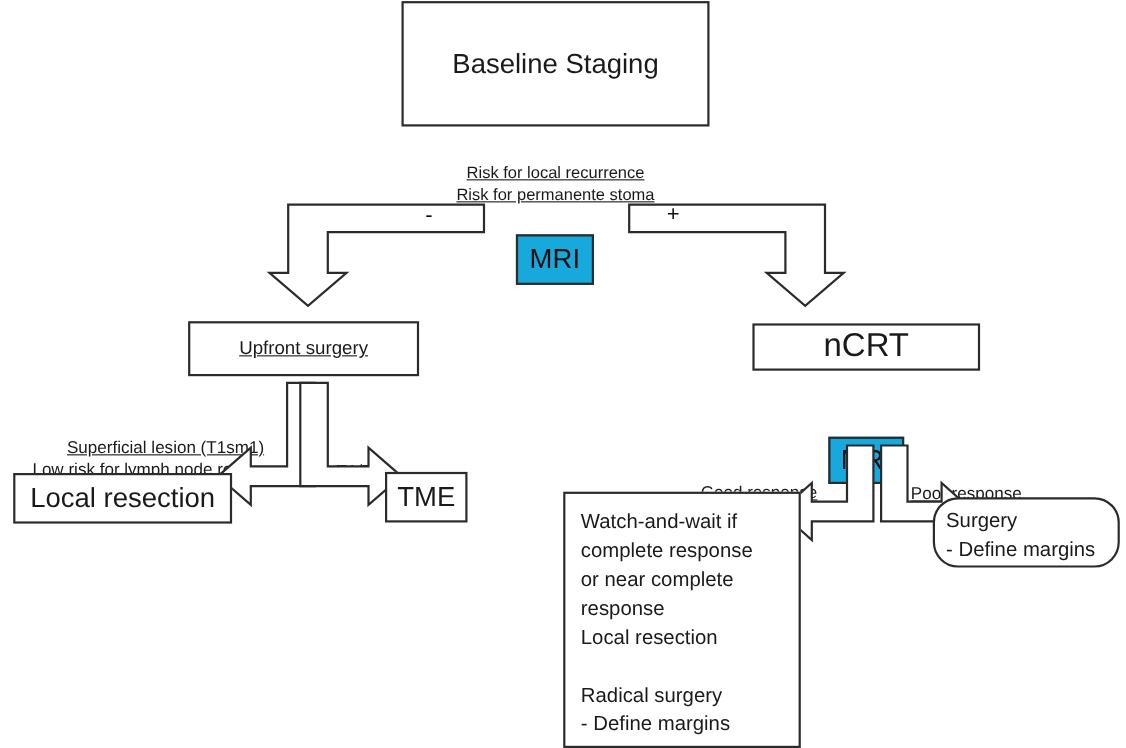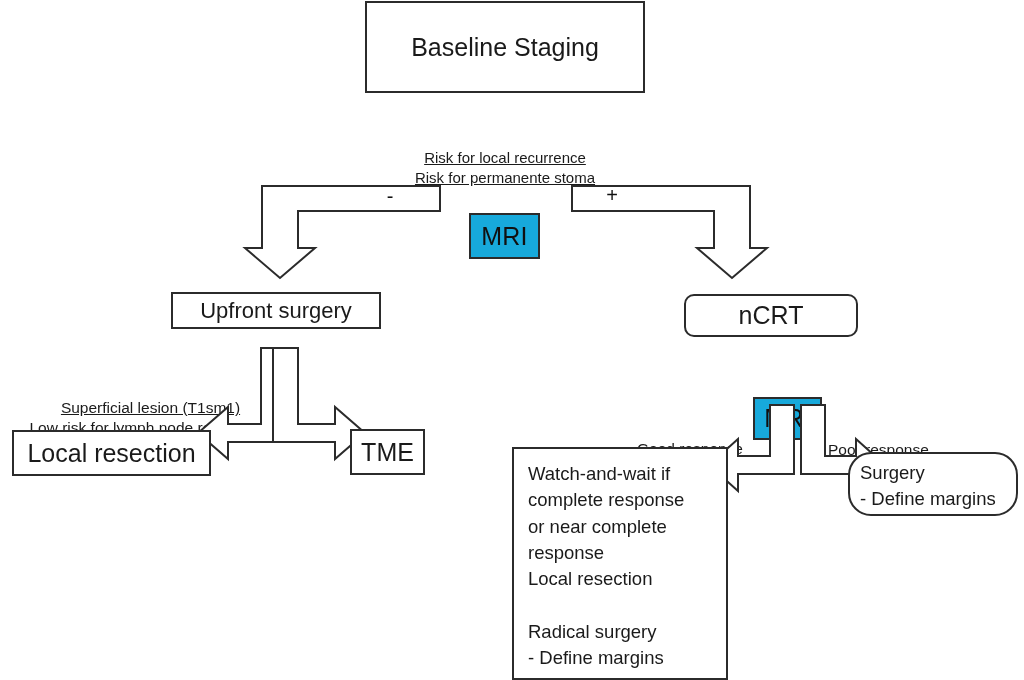--- a/index.html
+++ b/index.html
@@ -70,21 +70,21 @@
     font-weight: 400;
     color: #111;
     text-align: center;
   }
 </style>
 </head>
 <body>
 
 <div id="canvas">
 
-  <div class="node" style="left:365px; top:1px; width:280px; height:92px; font-size:25px;">
+  <div class="node" style="left:365px; top:1px; width:280px; height:114px; font-size:25px;">
     <span class="node-label">Baseline Staging</span>
   </div>
 
   <div class="free-text" style="left:365px; top:129px; width:280px; text-align:center; font-size:15px;">
     <span>Risk for local recurrence</span>
   </div>
   <div class="free-text" style="left:355px; top:149px; width:300px; text-align:center; font-size:15px;">
     <span>Risk for permanente stoma</span>
   </div>
 
@@ -99,25 +99,25 @@
     <span>-</span>
   </div>
 
   <svg class="arrow-svg" style="left:570px; top:185px;" width="175" height="100" viewBox="0 0 175 100">
     <path class="arrow-path" d="M 2,1 L 2,26 L 144,26 L 144,63 L 127,63 L 162,93 L 197,63 L 180,63 L 180,1 Z"></path>
   </svg>
   <div class="branch-sign" style="left:592px; top:184px; width:40px;">
     <span>+</span>
   </div>
 
-  <div class="node" style="left:171px; top:292px; width:210px; height:37px; font-size:22px;">
+  <div class="node" style="left:171px; top:292px; width:210px; height:50px; font-size:17px;text-decoration:underline;">
     <span class="node-label">Upfront surgery</span>
   </div>
 
-  <div class="node" style="left:684px; top:294px; width:174px; height:43px; font-size:25px;border-radius:10px;">
+  <div class="node" style="left:684px; top:294px; width:207px; height:43px; font-size:30px;">
     <span class="node-label">nCRT</span>
   </div>
 
   <div class="node mri" style="left:753px; top:357px; width:69px; height:43px;">
     <span class="node-label">MRI</span>
   </div>
 
   <div class="free-text" style="left:8px; top:378px; width:285px; text-align:center; font-size:15.5px;">
     <span>Superficial lesion (T1sm1)
 Low risk for lymph node recurrence</span>

